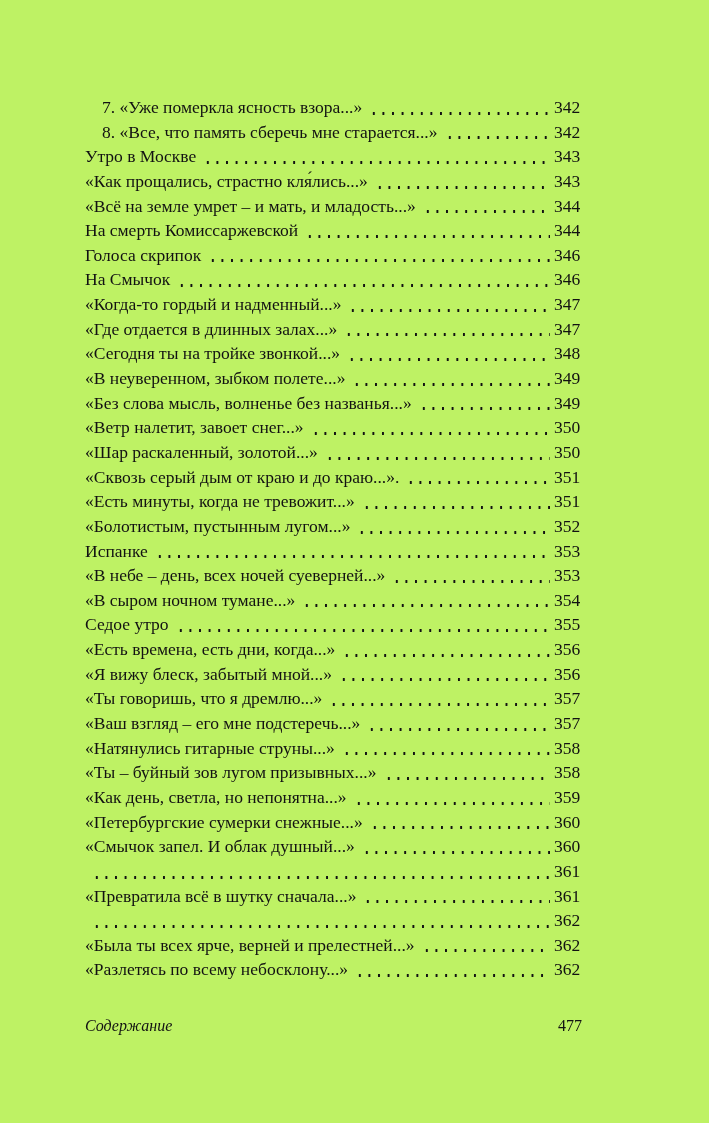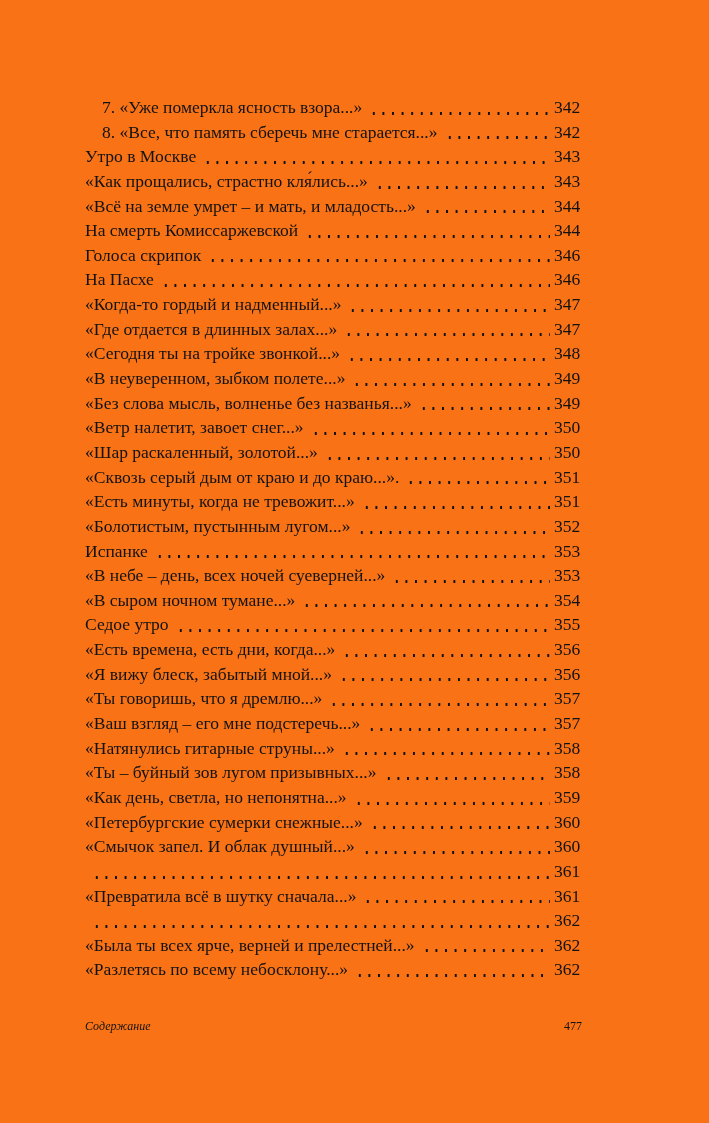--- a/index.html
+++ b/index.html
@@ -11,21 +11,21 @@
     height: 1123px;
     background: #ffffff;
     color: #121212;
     font-family: "Liberation Serif", "DejaVu Serif", serif;
     position: relative;
     overflow: hidden;
   }
   .page {
     position: absolute;
     inset: 0;
-    background: #f97316;
+    background: #bef264;
   }
   .toc {
     position: absolute;
     left: 85px;
     top: 95px;
     width: 497px;
   }
   .toc-row {
     display: flex;
     align-items: baseline;
@@ -64,21 +64,21 @@
     min-width: 28px;
   }
   .footer {
     position: absolute;
     left: 85px;
     width: 497px;
     top: 1013px;
     display: flex;
     justify-content: space-between;
     align-items: baseline;
-    font-size: 12px;
+    font-size: 16px;
     line-height: 26px;
   }
   .footer-label {
     font-style: italic;
   }
 </style>
 </head>
 <body>
 
 <div class="page">
@@ -113,21 +113,21 @@
       <span class="toc-title">На смерть Комиссаржевской</span>
       <span class="dot-leader"></span>
       <span class="toc-page">344</span>
     </div>
       <div class="toc-row">
       <span class="toc-title">Голоса скрипок</span>
       <span class="dot-leader"></span>
       <span class="toc-page">346</span>
     </div>
       <div class="toc-row">
-      <span class="toc-title">На Пасхе</span>
+      <span class="toc-title">На Смычок</span>
       <span class="dot-leader"></span>
       <span class="toc-page">346</span>
     </div>
       <div class="toc-row">
       <span class="toc-title">«Когда-то гордый и надменный...»</span>
       <span class="dot-leader"></span>
       <span class="toc-page">347</span>
     </div>
       <div class="toc-row">
       <span class="toc-title">«Где отдается в длинных залах...»</span>

